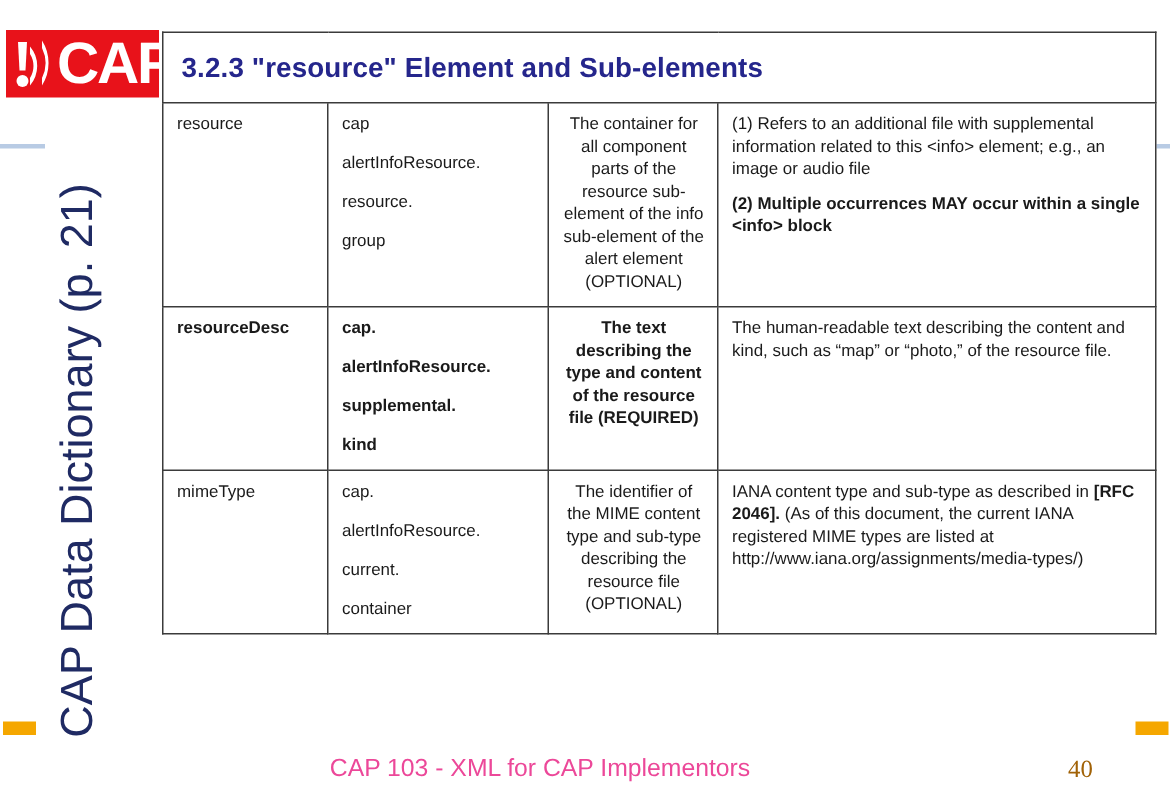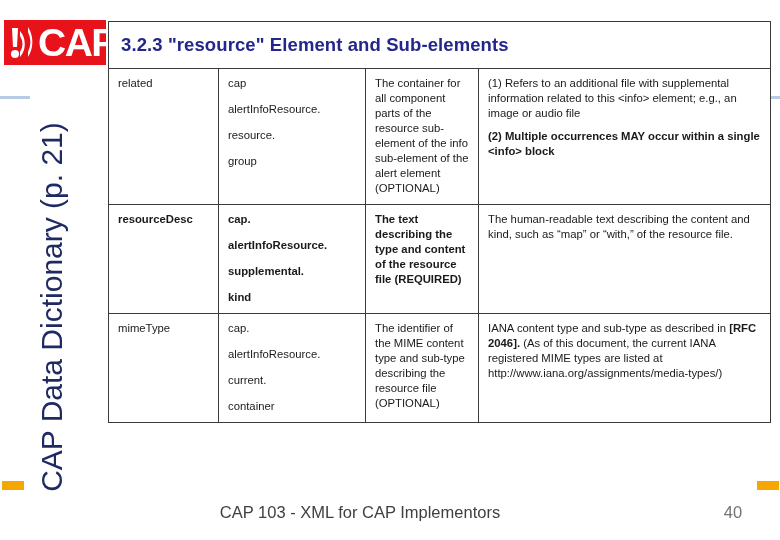--- a/index.html
+++ b/index.html
@@ -115,43 +115,42 @@
 
   .cell-line { display: block; }
   .cell-line + .cell-line { margin-top: 11px; }
   .notes-para { margin: 0; }
   .notes-para + .notes-para { margin-top: 8px; font-weight: bold; }
 
   .bold-row td { font-weight: bold; margin-left: 20px; }
   .bold-row td.notes-normal { font-weight: normal; }
   .inline-bold { font-weight: bold; }
 
-  .desc-tight { line-height: 1.32; }
+  .desc-tight { line-height: 1.32; text-align: center; }
   .notes-cell { line-height: 1.36; }
 
   
   .footer-title {
     position: absolute;
     left: 0px;
     top: 503px;
     width: 720px;
     text-align: center;
     font-family: "Liberation Sans", sans-serif;
     font-size: 16.5px;
-    color: #404040;
+    color: #ec4899;
   }
   .footer-page {
     position: absolute;
     left: 712px;
     top: 503px;
     width: 42px;
-    text-align: center;
-    font-family: Liberation Sans, sans-serif;
+    font-family: Liberation Serif, serif;
     font-size: 16.5px;
-    color: #737373;
+    color: #a16207;
   }
 </style>
 </head>
 <body>
 
 <div class="edge-mark blue-line-left"></div>
 <div class="edge-mark blue-line-right"></div>
 <div class="edge-mark orange-left"></div>
 <div class="edge-mark orange-right"></div>
 
@@ -176,21 +175,21 @@
   </colgroup>
   <tbody>
     <tr>
       <td class="hdr-cell" colspan="4">
         <span class="hdr-text">3.2.3 "resource" Element and Sub-elements</span>
       </td>
     </tr>
 
     <tr>
       <td>
-        <span>related</span>
+        <span>resource</span>
       </td>
       <td>
         <span class="cell-line">cap</span>
         <span class="cell-line">alertInfoResource.</span>
         <span class="cell-line">resource.</span>
         <span class="cell-line">group</span>
       </td>
       <td class="desc-tight">The container for all component parts of the resource sub-element of the info sub-element of the alert element (OPTIONAL)</td>
       <td class="notes-cell">
         <p class="notes-para">(1) Refers to an additional file with supplemental information related to this &lt;info&gt; element; e.g., an image or audio file</p>
@@ -203,21 +202,21 @@
         <span>resourceDesc</span>
       </td>
       <td>
         <span class="cell-line">cap.</span>
         <span class="cell-line">alertInfoResource.</span>
         <span class="cell-line">supplemental.</span>
         <span class="cell-line">kind</span>
       </td>
       <td class="desc-tight">The text describing the type and content of the resource file (REQUIRED)</td>
       <td class="notes-cell notes-normal">
-        <p class="notes-para">The human-readable text describing the content and kind, such as “map” or “with,” of the resource file.</p>
+        <p class="notes-para">The human-readable text describing the content and kind, such as “map” or “photo,” of the resource file.</p>
       </td>
     </tr>
 
     <tr>
       <td>
         <span>mimeType</span>
       </td>
       <td>
         <span class="cell-line">cap.</span>
         <span class="cell-line">alertInfoResource.</span>

